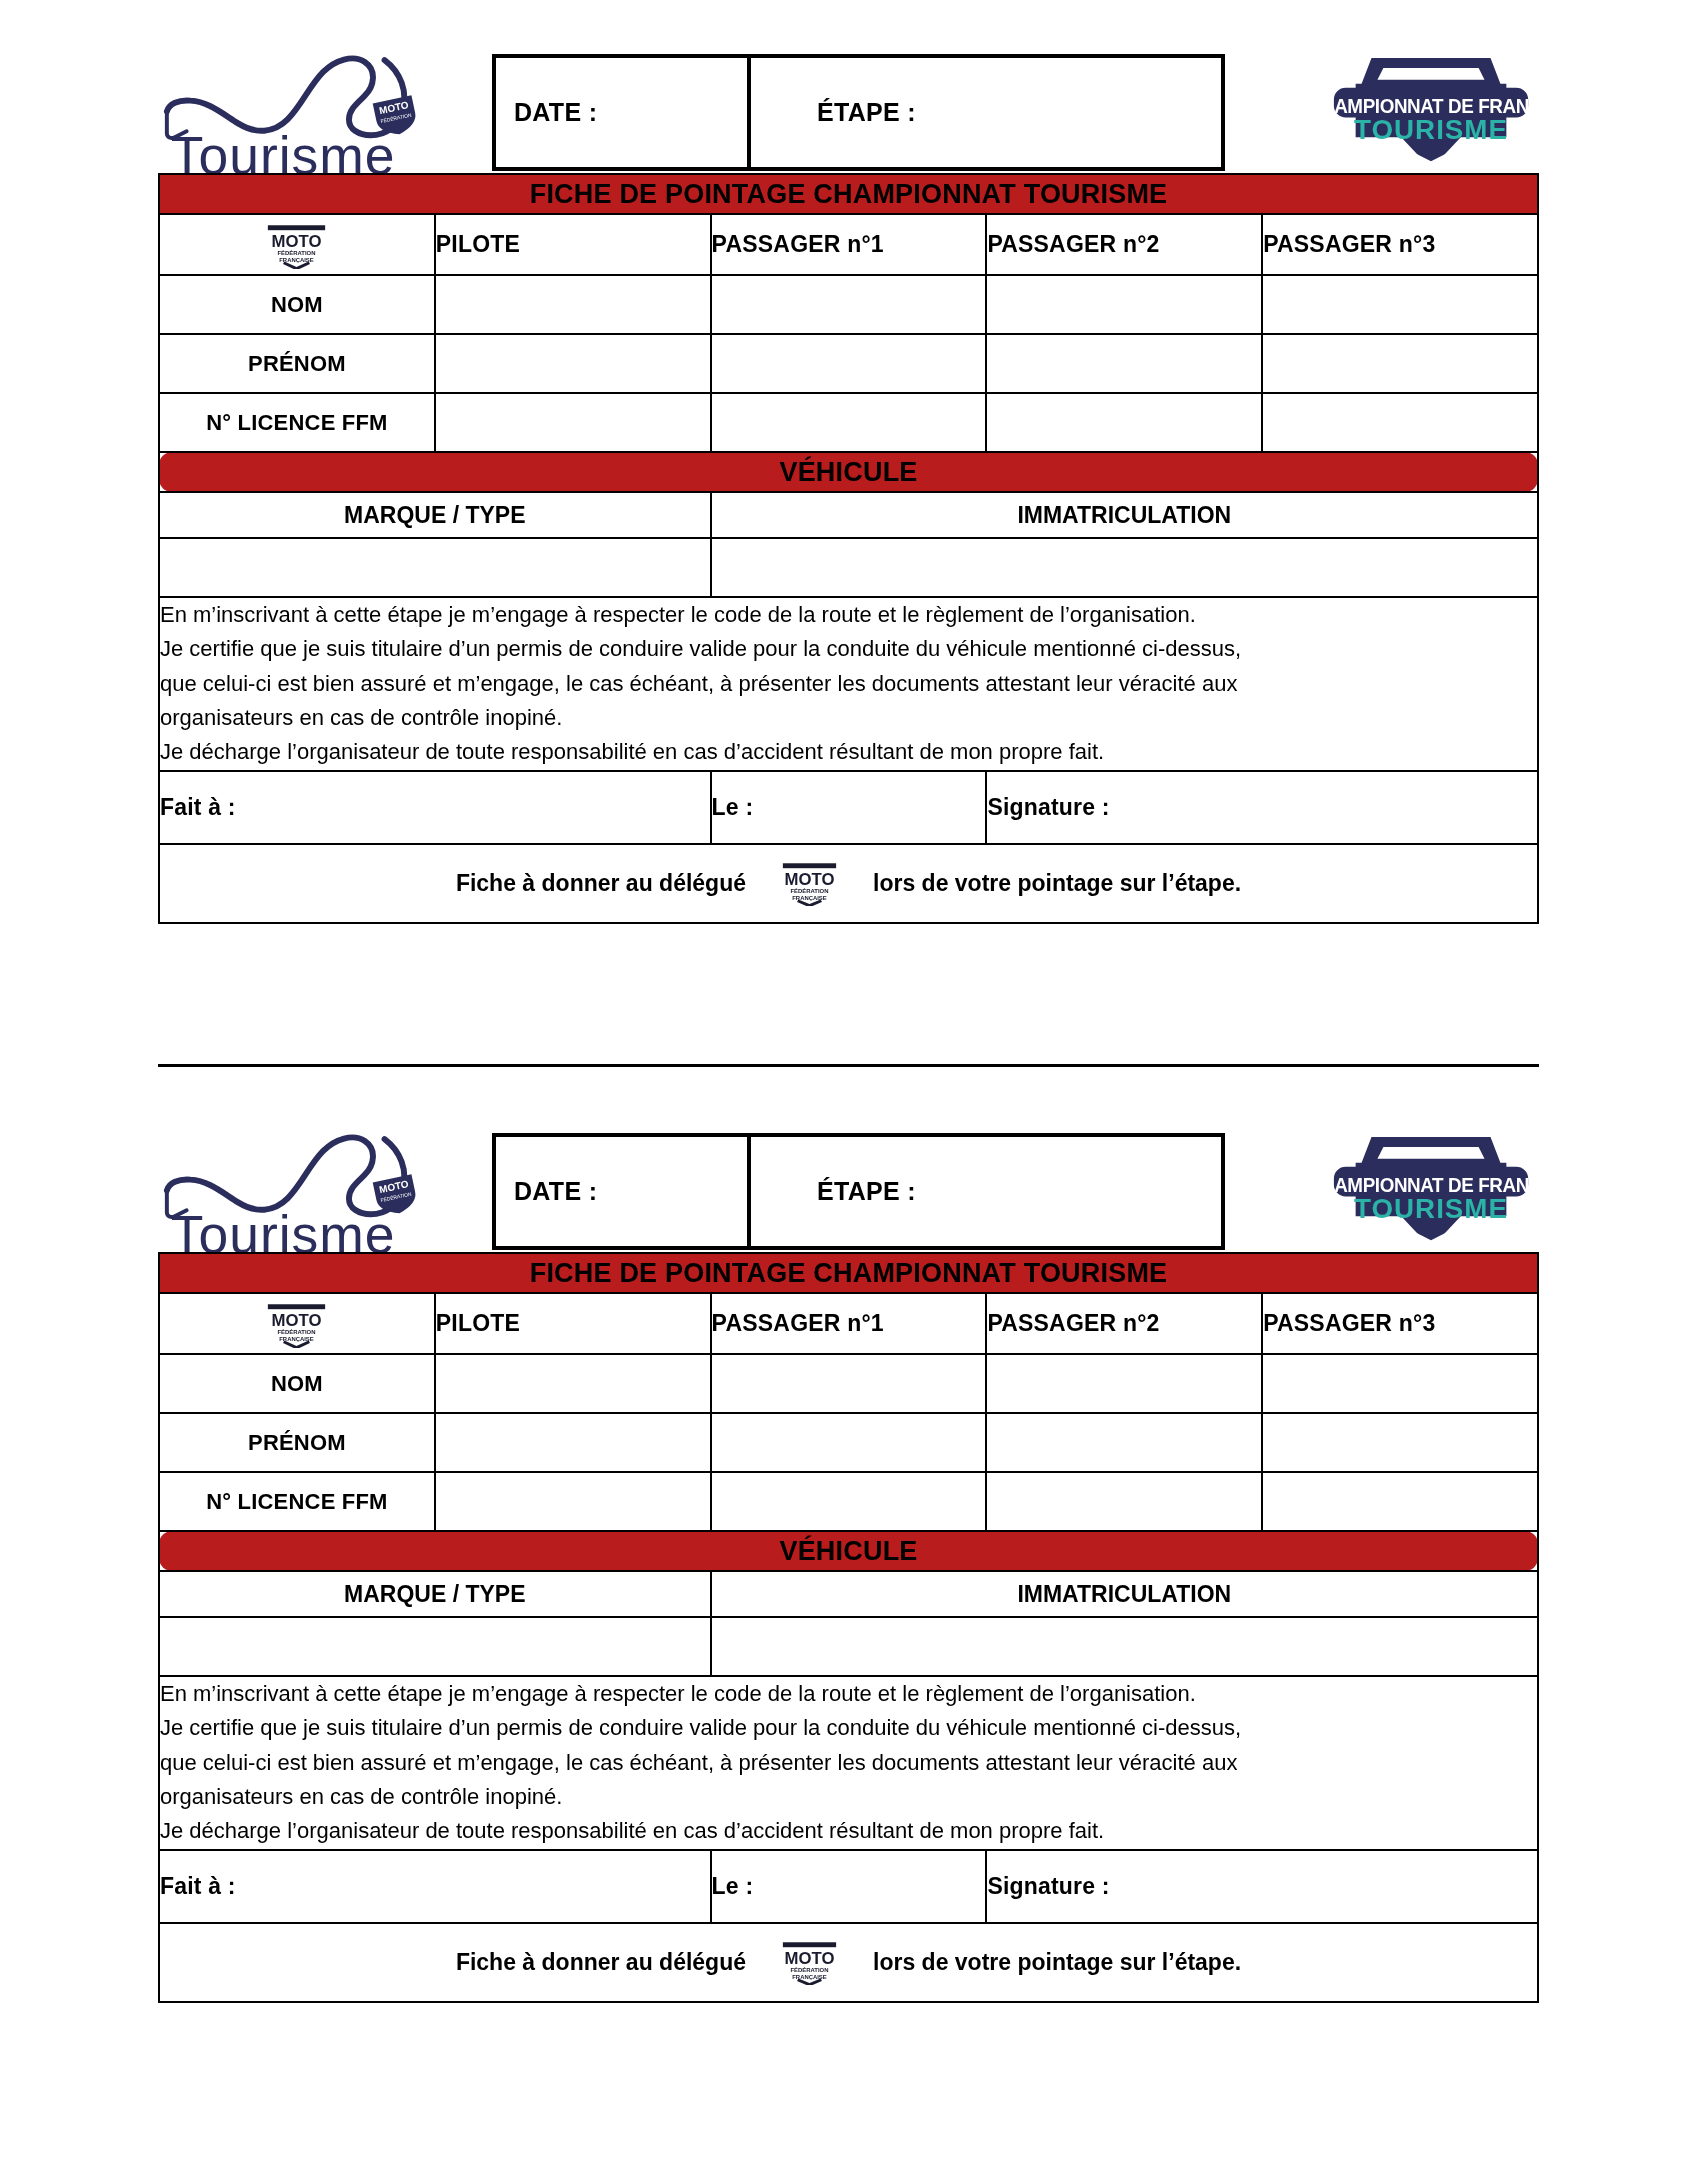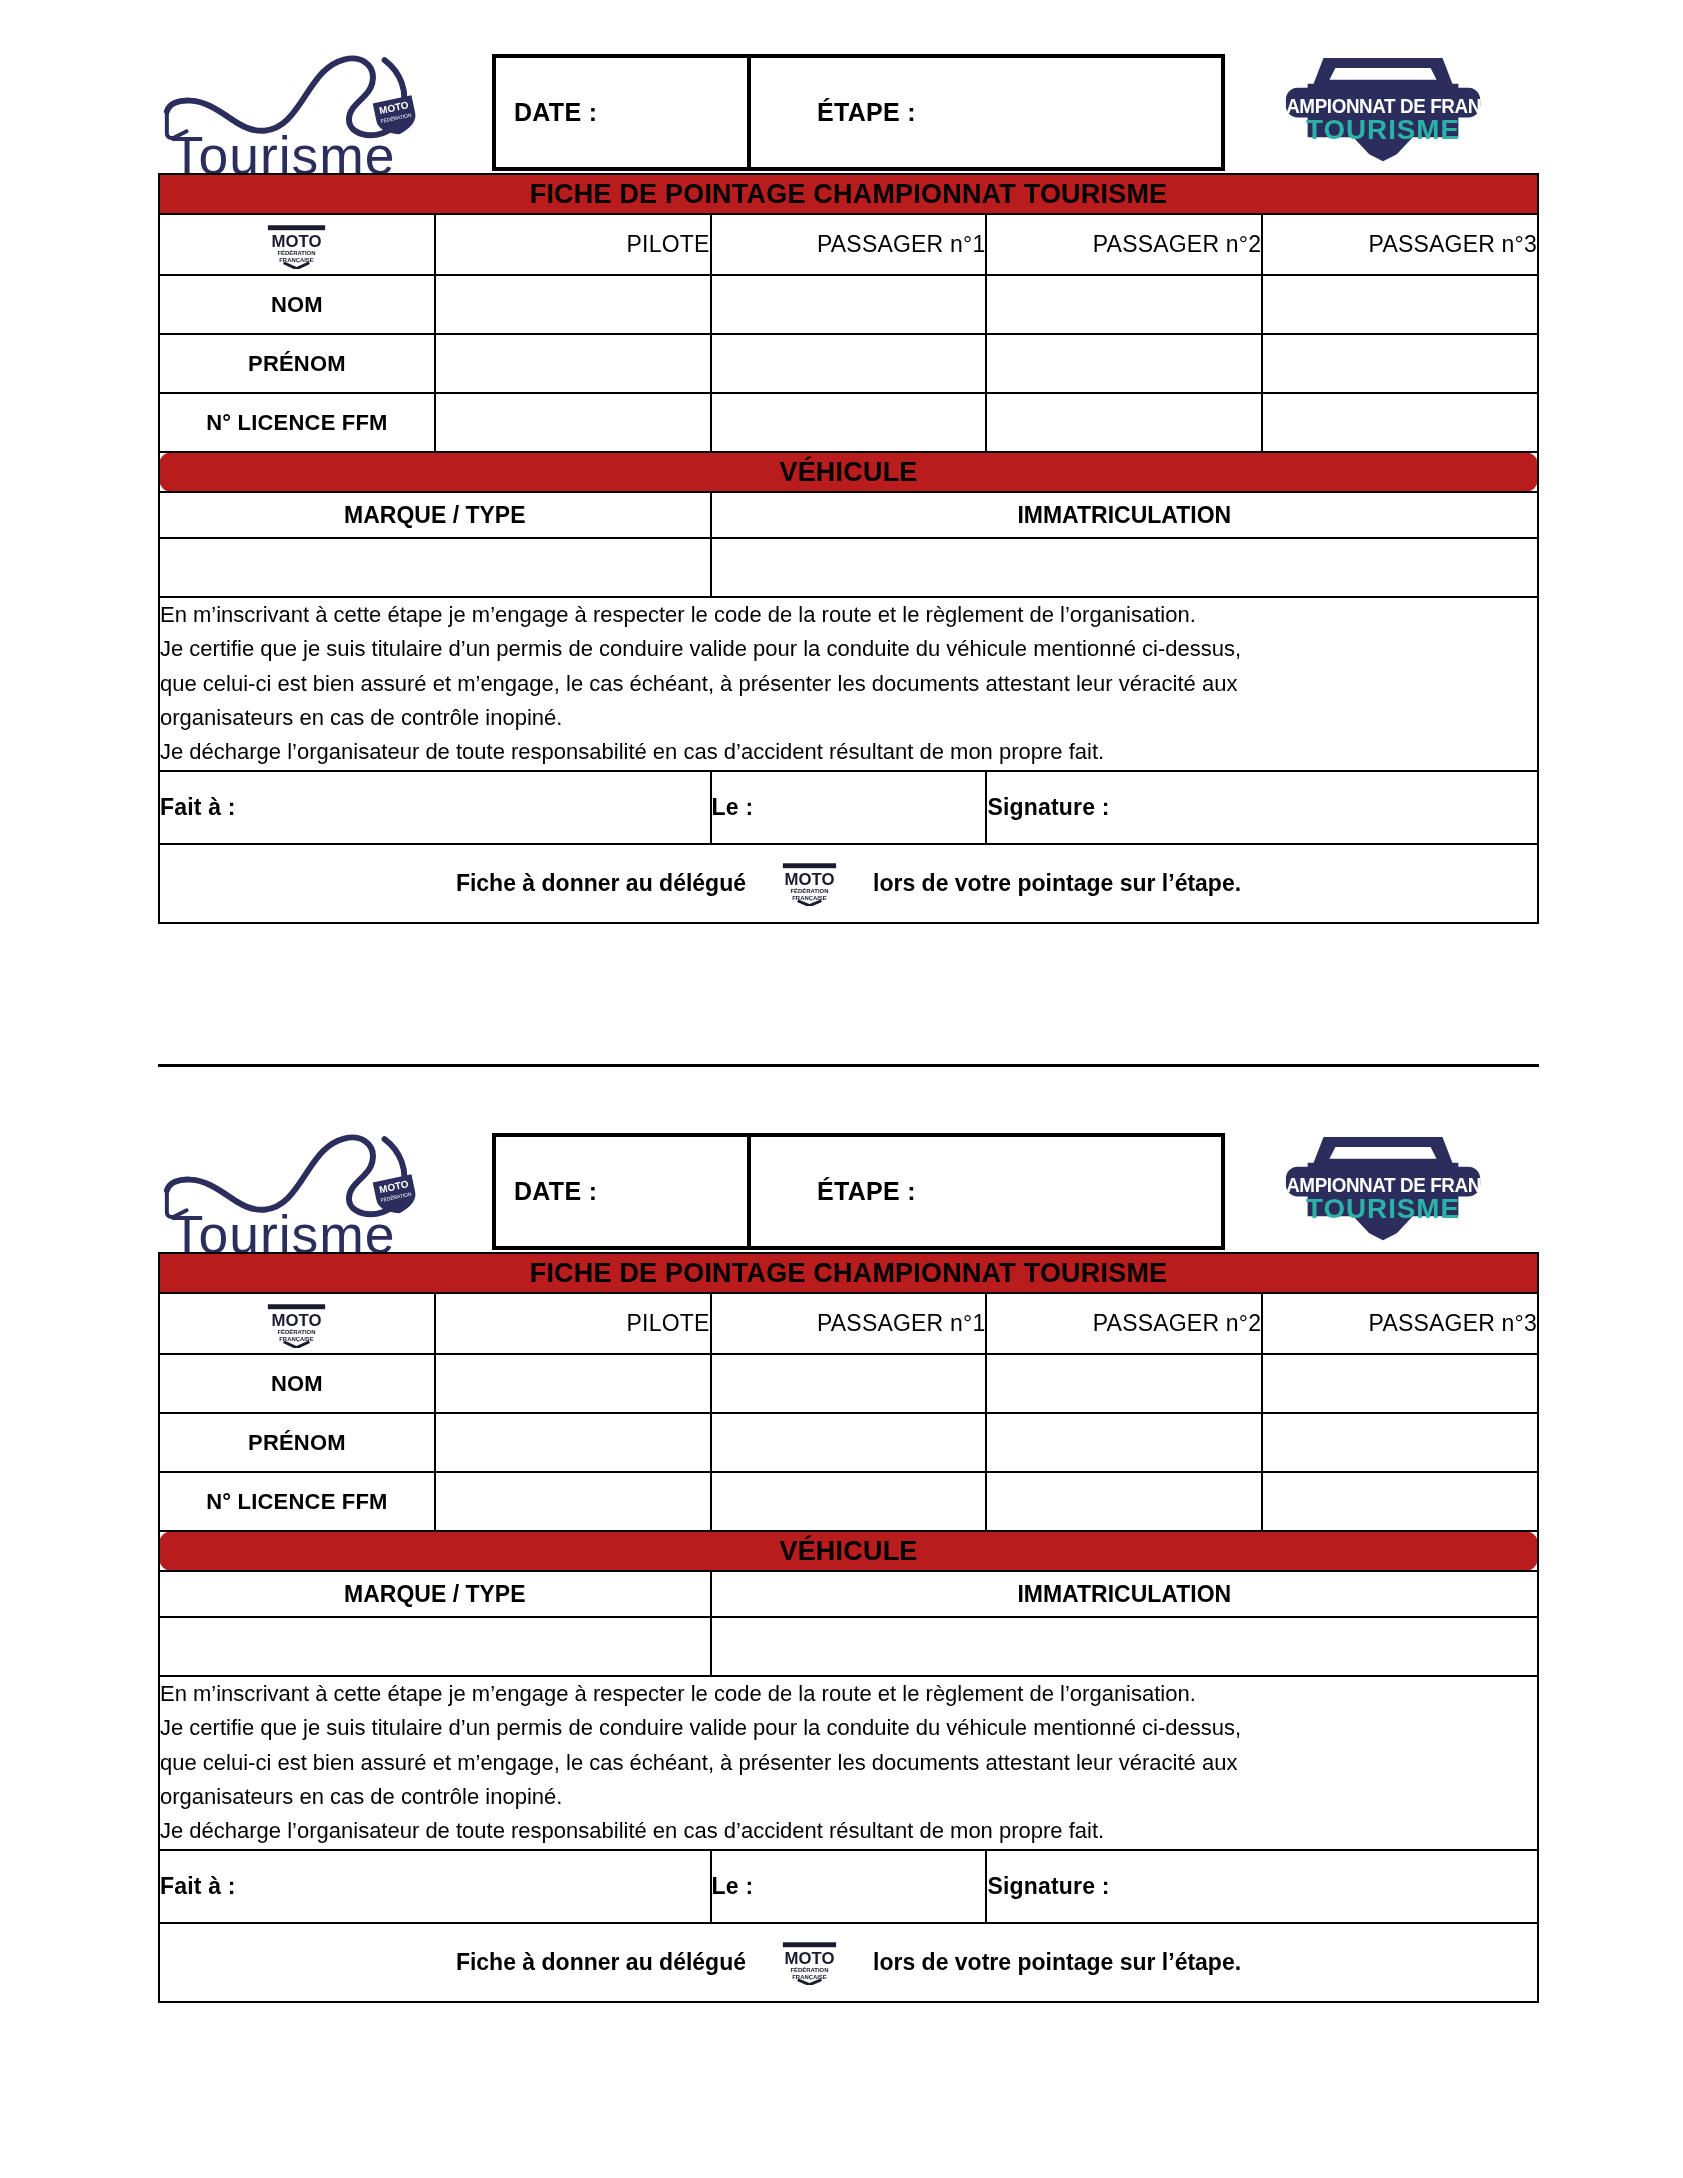--- a/index.html
+++ b/index.html
@@ -83,21 +83,21 @@
   }
   .datebox .cell-date {
     width: 255px;
     border-right: 4px solid #000;
   }
   .datebox .cell-etape { flex: 1 1 auto; }
 
   
   .champ-logo {
     position: absolute;
-    left: 1264px;
+    left: 1312px;
     top: 50px;
     width: 238px;
     height: 134px;
   }
   .champ-logo svg { display: block; width: 238px; height: 134px; }
 
   
   .form-table {
     position: absolute;
     left: 158px;
@@ -121,22 +121,22 @@
     text-align: center;
     font-weight: bold;
     font-size: 27px;
     height: 38px;
     line-height: 38px;
     letter-spacing: 0.2px;
   }
   .band--vehicule { font-size: 27px; border-radius: 13px; }
 
   .col-head {
-    text-align: right;
-    font-weight: normal;
+    text-align: left;
+    font-weight: bold;
     font-size: 23px;
     height: 59px;
     vertical-align: middle;
     letter-spacing: 0.2px;
   }
   .row-label {
     text-align: center;
     font-weight: bold;
     font-size: 22px;
     height: 57px;

